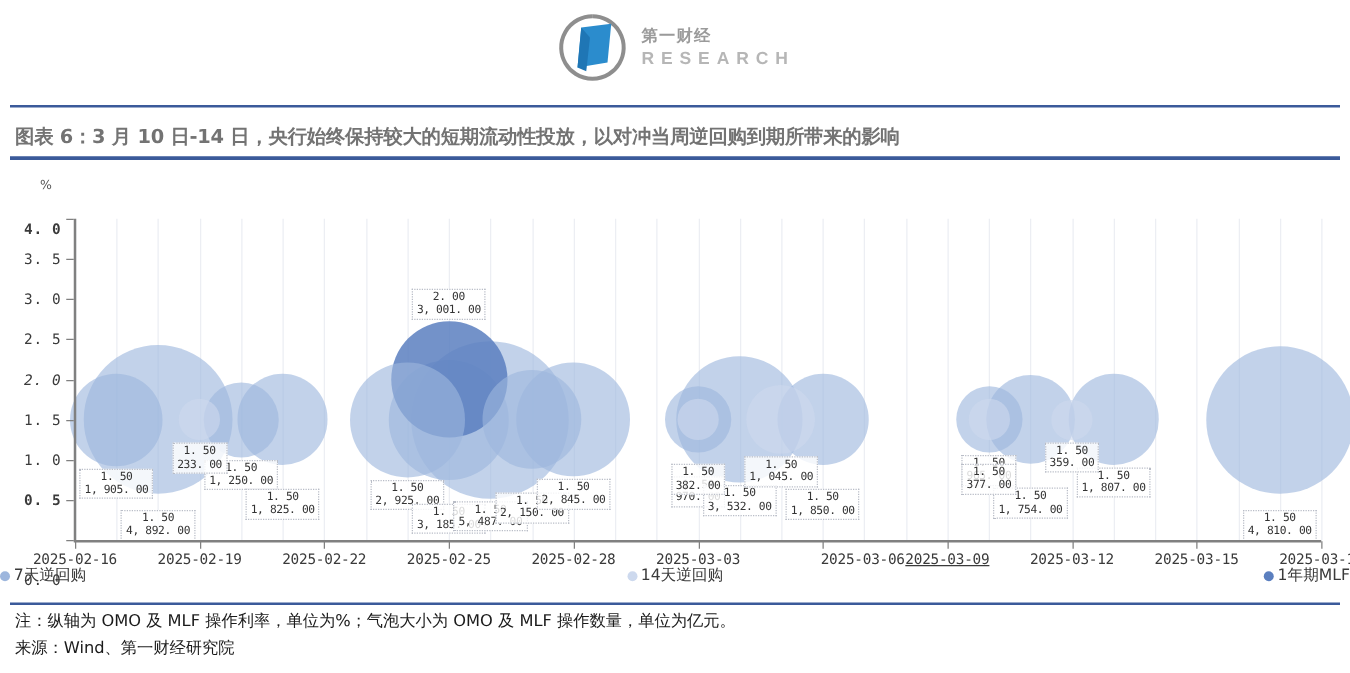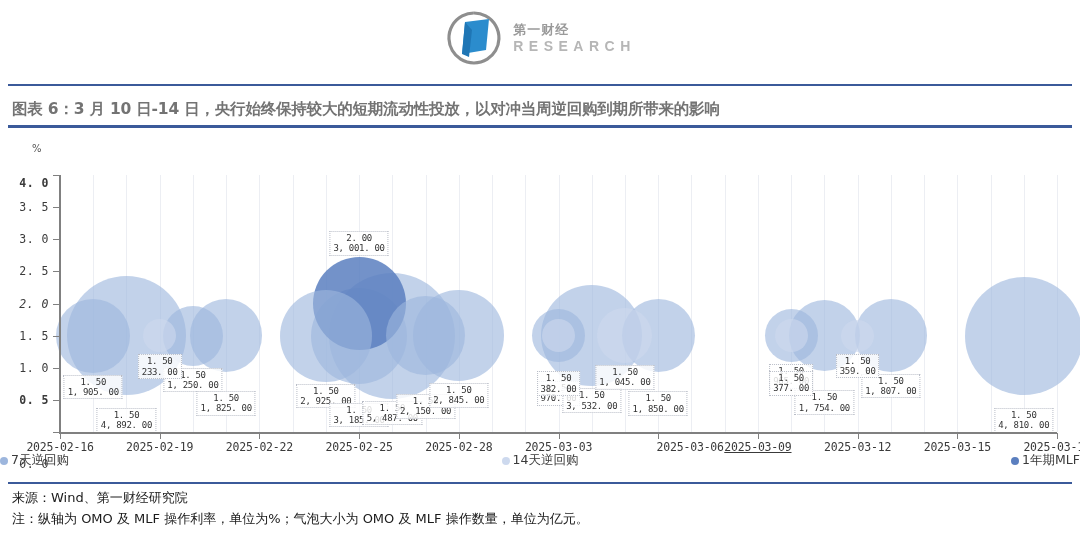--- a/index.html
+++ b/index.html
@@ -361,17 +361,17 @@
       </div>
       <div class="legend-item">
         <span class="legend-dot" style="background: rgb(91, 127, 191);"></span>
         <span class="legend-label">1年期MLF</span>
       </div>
     </div>
 
   <div class="rule-bottom"></div>
 
   <div class="footer">
+    <div class="footer-line">注：纵轴为 OMO 及 MLF 操作利率，单位为%；气泡大小为 OMO 及 MLF 操作数量，单位为亿元。</div>
     <div class="footer-line">来源：Wind、第一财经研究院</div>
-    <div class="footer-line">注：纵轴为 OMO 及 MLF 操作利率，单位为%；气泡大小为 OMO 及 MLF 操作数量，单位为亿元。</div>
   </div>
 
 </div>
 
 </body></html>

